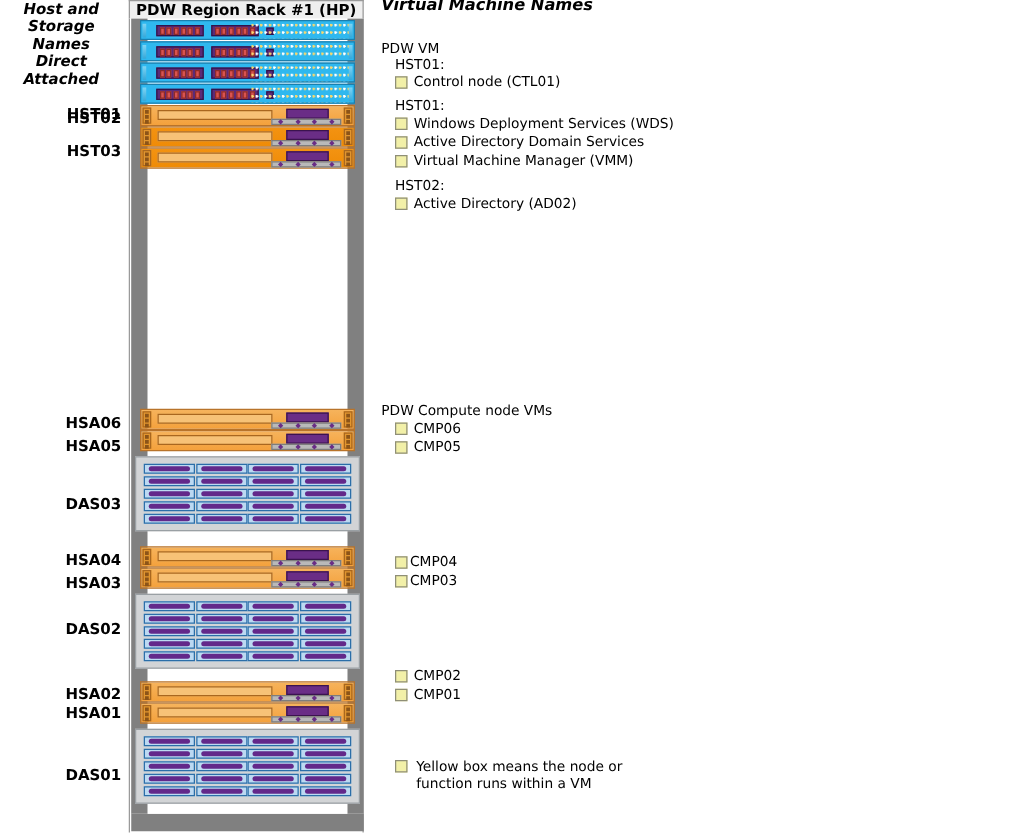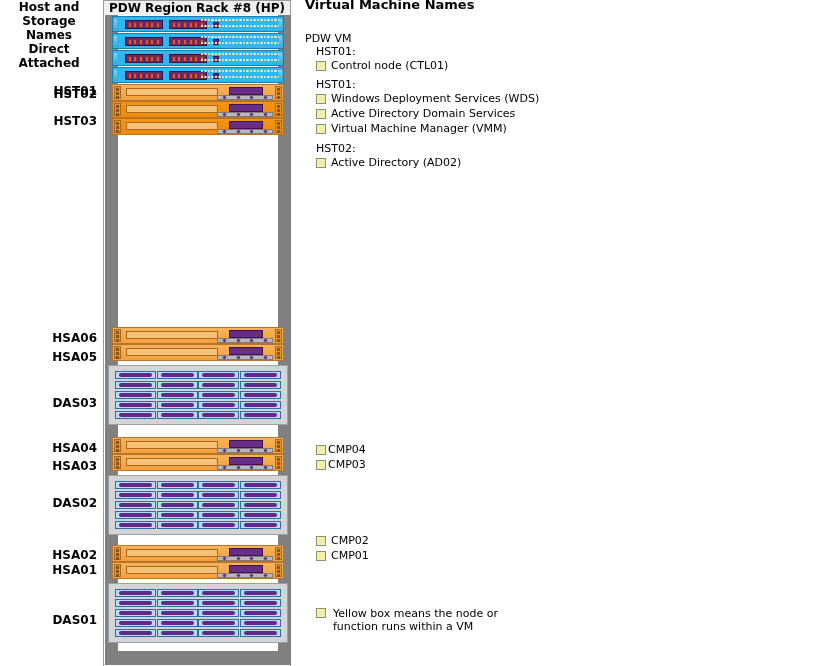--- a/index.html
+++ b/index.html
@@ -7,21 +7,21 @@
   body{
     width:819px;height:666px;background:#ffffff;
     font-family:"DejaVu Sans","Liberation Sans",sans-serif;
     overflow:hidden;position:relative;
   }
   .stage{position:absolute;left:0;top:0;width:819px;height:666px;}
 
   
   .col-head{
     position:absolute;font-weight:bold;font-size:12px;color:#000;
-    text-align:center;line-height:14px;
+    text-align:center;line-height:14px;font-style:italic;
   }
   #left-head{left:0;top:0;width:98px;}
   #right-head{left:305px;top:-2px;width:260px;text-align:left;font-size:13px;}
 
   .rowlabel{
     position:absolute;right:722px;  
     font-size:12px;font-weight:bold;color:#000;text-align:right;
     white-space:nowrap;
   }
 
@@ -145,21 +145,21 @@
 
   <div class="rowlabel" style="top:441px">HSA04</div>
   <div class="rowlabel" style="top:459px">HSA03</div>
   <div class="rowlabel" style="top:496px">DAS02</div>
 
   <div class="rowlabel" style="top:548px">HSA02</div>
   <div class="rowlabel" style="top:563px">HSA01</div>
   <div class="rowlabel" style="top:613px">DAS01</div>
 
   <div id="rack">
-    <div id="rack-title">PDW Region Rack #8 (HP)</div>
+    <div id="rack-title">PDW Region Rack #1 (HP)</div>
 
     <div id="rack-body">
       <div class="rail l"></div>
       <div class="rail r"></div>
       <div id="rack-base"></div>
 
       <div class="gap" style="top:0px;height:636px;background:#ffffff;"></div>
       <div class="rail l"></div>
       <div class="rail r"></div>
 
@@ -681,20 +681,31 @@
       <span class="ybox"></span>
       <span>Virtual Machine Manager (VMM)</span>
     </div>
     <div class="sub" style="padding-left:11px;margin-top:6px">HST02:</div>
     <div class="vmrow" style="padding-left:11px">
       <span class="ybox"></span>
       <span>Active Directory (AD02)</span>
     </div>
   </div>
 
+  <div class="legend" style="top:322px">
+    <div class="grp">PDW Compute node VMs</div>
+    <div class="vmrow" style="padding-left:11px">
+      <span class="ybox"></span>
+      <span>CMP06</span>
+    </div>
+    <div class="vmrow" style="padding-left:11px">
+      <span class="ybox"></span>
+      <span>CMP05</span>
+    </div>
+  </div>
 
   <div class="legend" style="top:442px;padding-left:11px">
     <div class="vmrow tight">
       <span class="ybox"></span>
       <span>CMP04</span>
     </div>
     <div class="vmrow tight">
       <span class="ybox"></span>
       <span>CMP03</span>
     </div>

